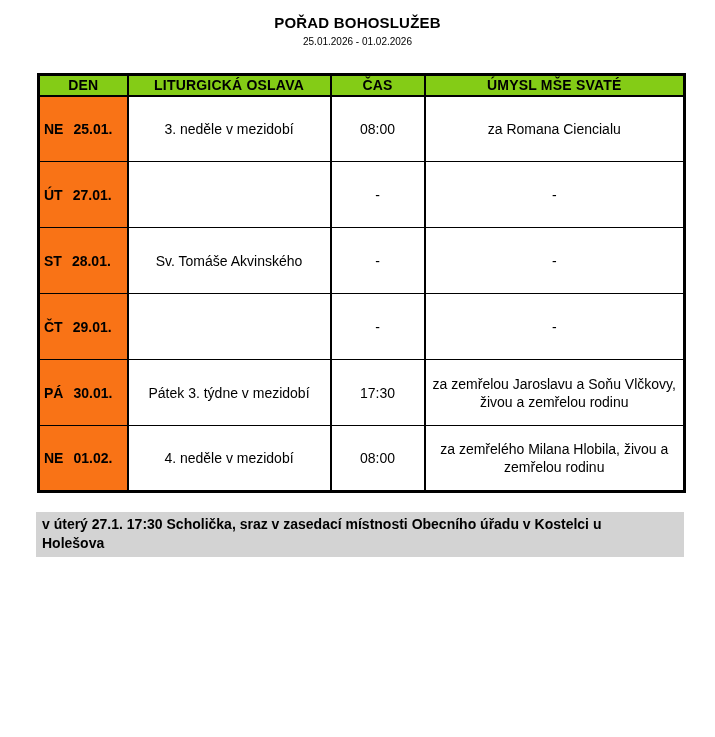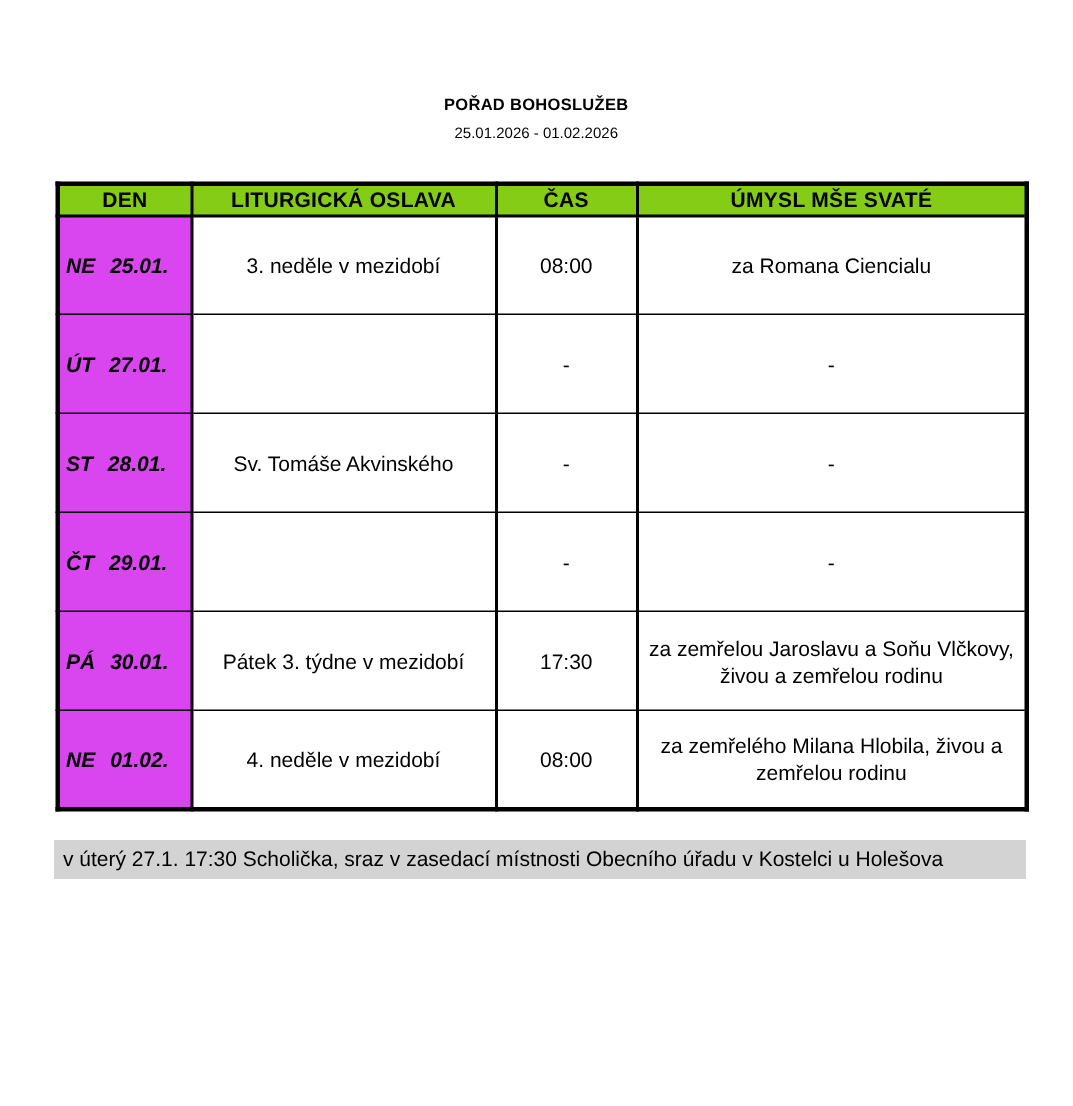--- a/index.html
+++ b/index.html
@@ -7,21 +7,21 @@
     margin: 0; padding: 0;
     width: 715px; height: 737px;
     background: #ffffff;
     color: #000000;
     font-family: "Liberation Sans", sans-serif;
   }
   .page { width: 715px; height: 737px; overflow: hidden; }
 
   
   .title-block { padding-top: 13px; text-align: center; }
-  .title-line { font-size: 11px; font-weight: bold; line-height: 19px; letter-spacing: 0.2px; margin-top: 48px; }
+  .title-line { font-size: 15px; font-weight: bold; line-height: 19px; letter-spacing: 0.2px; }
   .date-line  { font-size: 10px; font-weight: normal; line-height: 19px; }
 
   
   table.schedule {
     border-collapse: collapse;
     table-layout: fixed;
     width: 646px;
     margin: 22px 0 0 37px;
     border: 3px solid #000;
   }
@@ -46,37 +46,37 @@
     text-align: center;
     vertical-align: middle;
     height: 66px;
     padding: 2px 4px;
     border-style: solid;
     border-color: #000;
     border-width: 1px 2px;
     line-height: 18px;
   }
   td.day-cell {
-    background: #d946ef;
+    background: #f97316;
     font-weight: bold;
     text-align: left;
     padding-left: 4px;
-    font-style: italic;
   }
   .day-wrap { display: flex; align-items: center; gap: 10px; }
 
   
   .footer-note {
     width: 648px;
     margin: 19px 0 0 36px;
     background: #d3d3d3;
     font-size: 14px;
     line-height: 19px;
     padding: 3px 22px 4px 6px;
     text-align: left;
+    font-weight: bold;
   }
 </style>
 </head>
 <body>
 
 <div class="page">
 
   <div class="title-block">
     <div class="title-line">POŘAD BOHOSLUŽEB</div>
     <div class="date-line">25.01.2026 - 01.02.2026</div>

